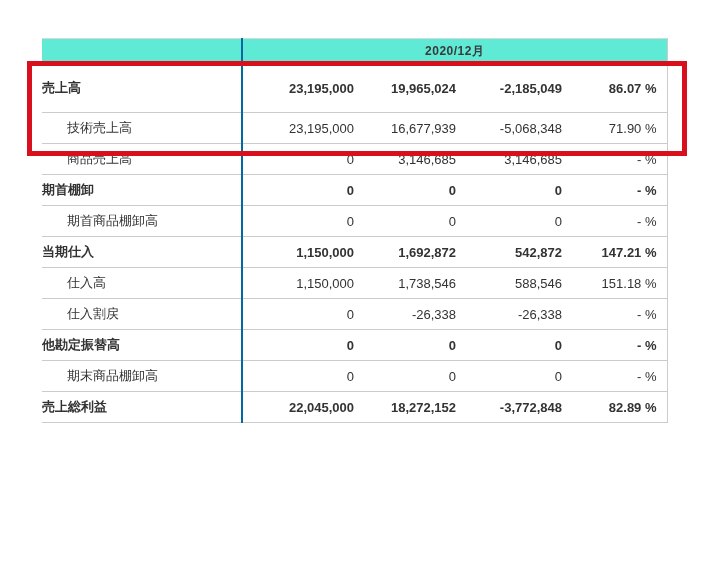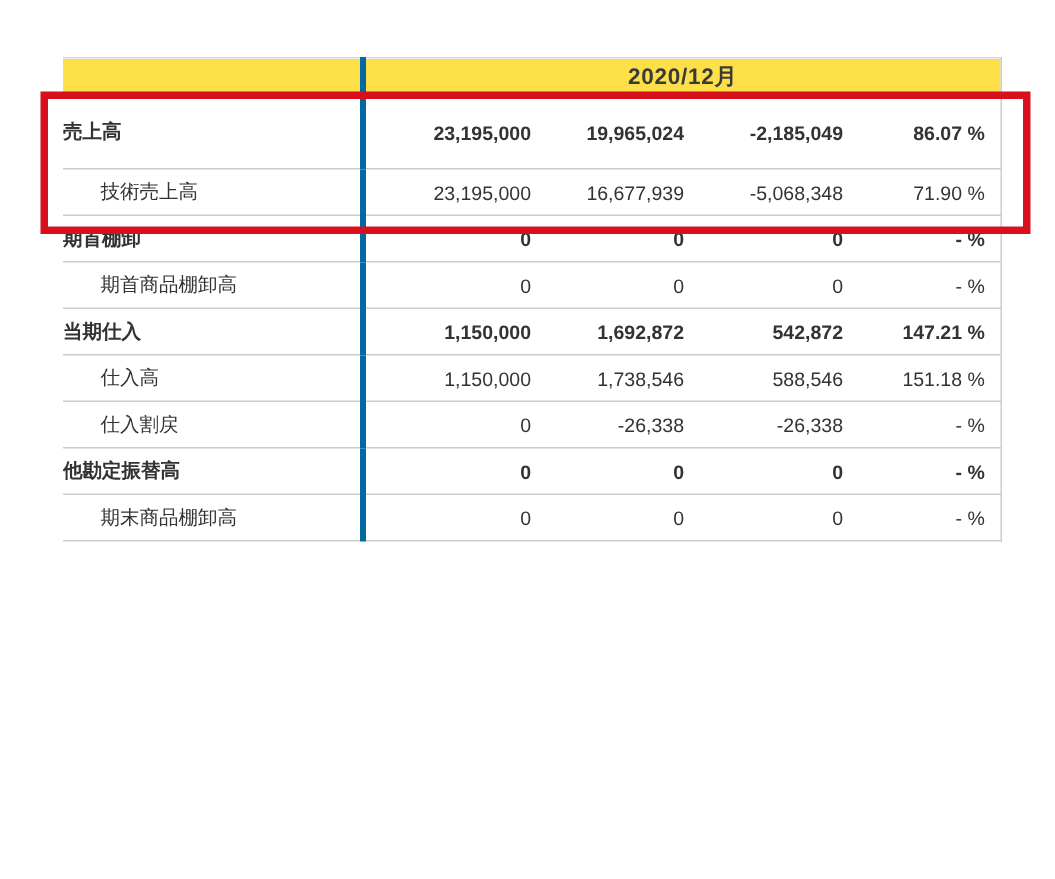--- a/index.html
+++ b/index.html
@@ -9,25 +9,25 @@
   }
   table.report {
     position:absolute; left:42px; top:38px; width:625px;
     border-collapse:collapse; table-layout:fixed;
     font-size:13px; color:#333;
   }
   table.report th, table.report td {
     padding:0; border-bottom:1px solid #cccccc; vertical-align:middle;
     overflow:hidden; white-space:nowrap;
   }
-  thead th { background:#fde047; font-weight:bold; font-size:15px; color:#3a3a3a; }
+  thead th { background:#5eead4; font-weight:bold; font-size:12px; color:#3a3a3a; }
   tr.h1 th { height:24px; border-top:1px solid #d8d8d8; }
   tr.h1 th.period { text-align:center; letter-spacing:.5px; }
   tr.h2 th { height:33px; text-align:center; }
-  .vline { border-right:4px solid #0369a1; }
+  .vline { border-right:2px solid #0369a1; }
   th.last, td.last { border-right:1px solid #cccccc; }
   tbody td { height:30px; }
   tr.tall td { height:48px; }
   tr.bold td { font-weight:bold; }
   td.label { text-align:left; padding-left:5px; }
   td.label.indent { padding-left:25px; }
   td.num { text-align:right; padding-right:4px; }
   td.num.last { padding-right:10px; }
   tr.muted td {
     color:#97a1b3; font-weight:normal;
@@ -68,20 +68,27 @@
           <td class="num">-2,185,049</td>
           <td class="num last">86.07 %</td>
         </tr>
         <tr>
           <td class="label vline indent">技術売上高</td>
           <td class="num">23,195,000</td>
           <td class="num">16,677,939</td>
           <td class="num">-5,068,348</td>
           <td class="num last">71.90 %</td>
         </tr>
+        <tr>
+          <td class="label vline indent">商品売上高</td>
+          <td class="num">0</td>
+          <td class="num">3,146,685</td>
+          <td class="num">3,146,685</td>
+          <td class="num last">- %</td>
+        </tr>
         <tr class="bold">
           <td class="label vline">期首棚卸</td>
           <td class="num">0</td>
           <td class="num">0</td>
           <td class="num">0</td>
           <td class="num last">- %</td>
         </tr>
         <tr>
           <td class="label vline indent">期首商品棚卸高</td>
           <td class="num">0</td>
@@ -117,18 +124,25 @@
           <td class="num">0</td>
           <td class="num last">- %</td>
         </tr>
         <tr>
           <td class="label vline indent">期末商品棚卸高</td>
           <td class="num">0</td>
           <td class="num">0</td>
           <td class="num">0</td>
           <td class="num last">- %</td>
         </tr>
+        <tr class="bold">
+          <td class="label vline">売上総利益</td>
+          <td class="num">22,045,000</td>
+          <td class="num">18,272,152</td>
+          <td class="num">-3,772,848</td>
+          <td class="num last">82.89 %</td>
+        </tr>
       </tbody>
   </table>
 
   <div class="annotation-box"></div>
 
 </div>
 
 </body></html>

